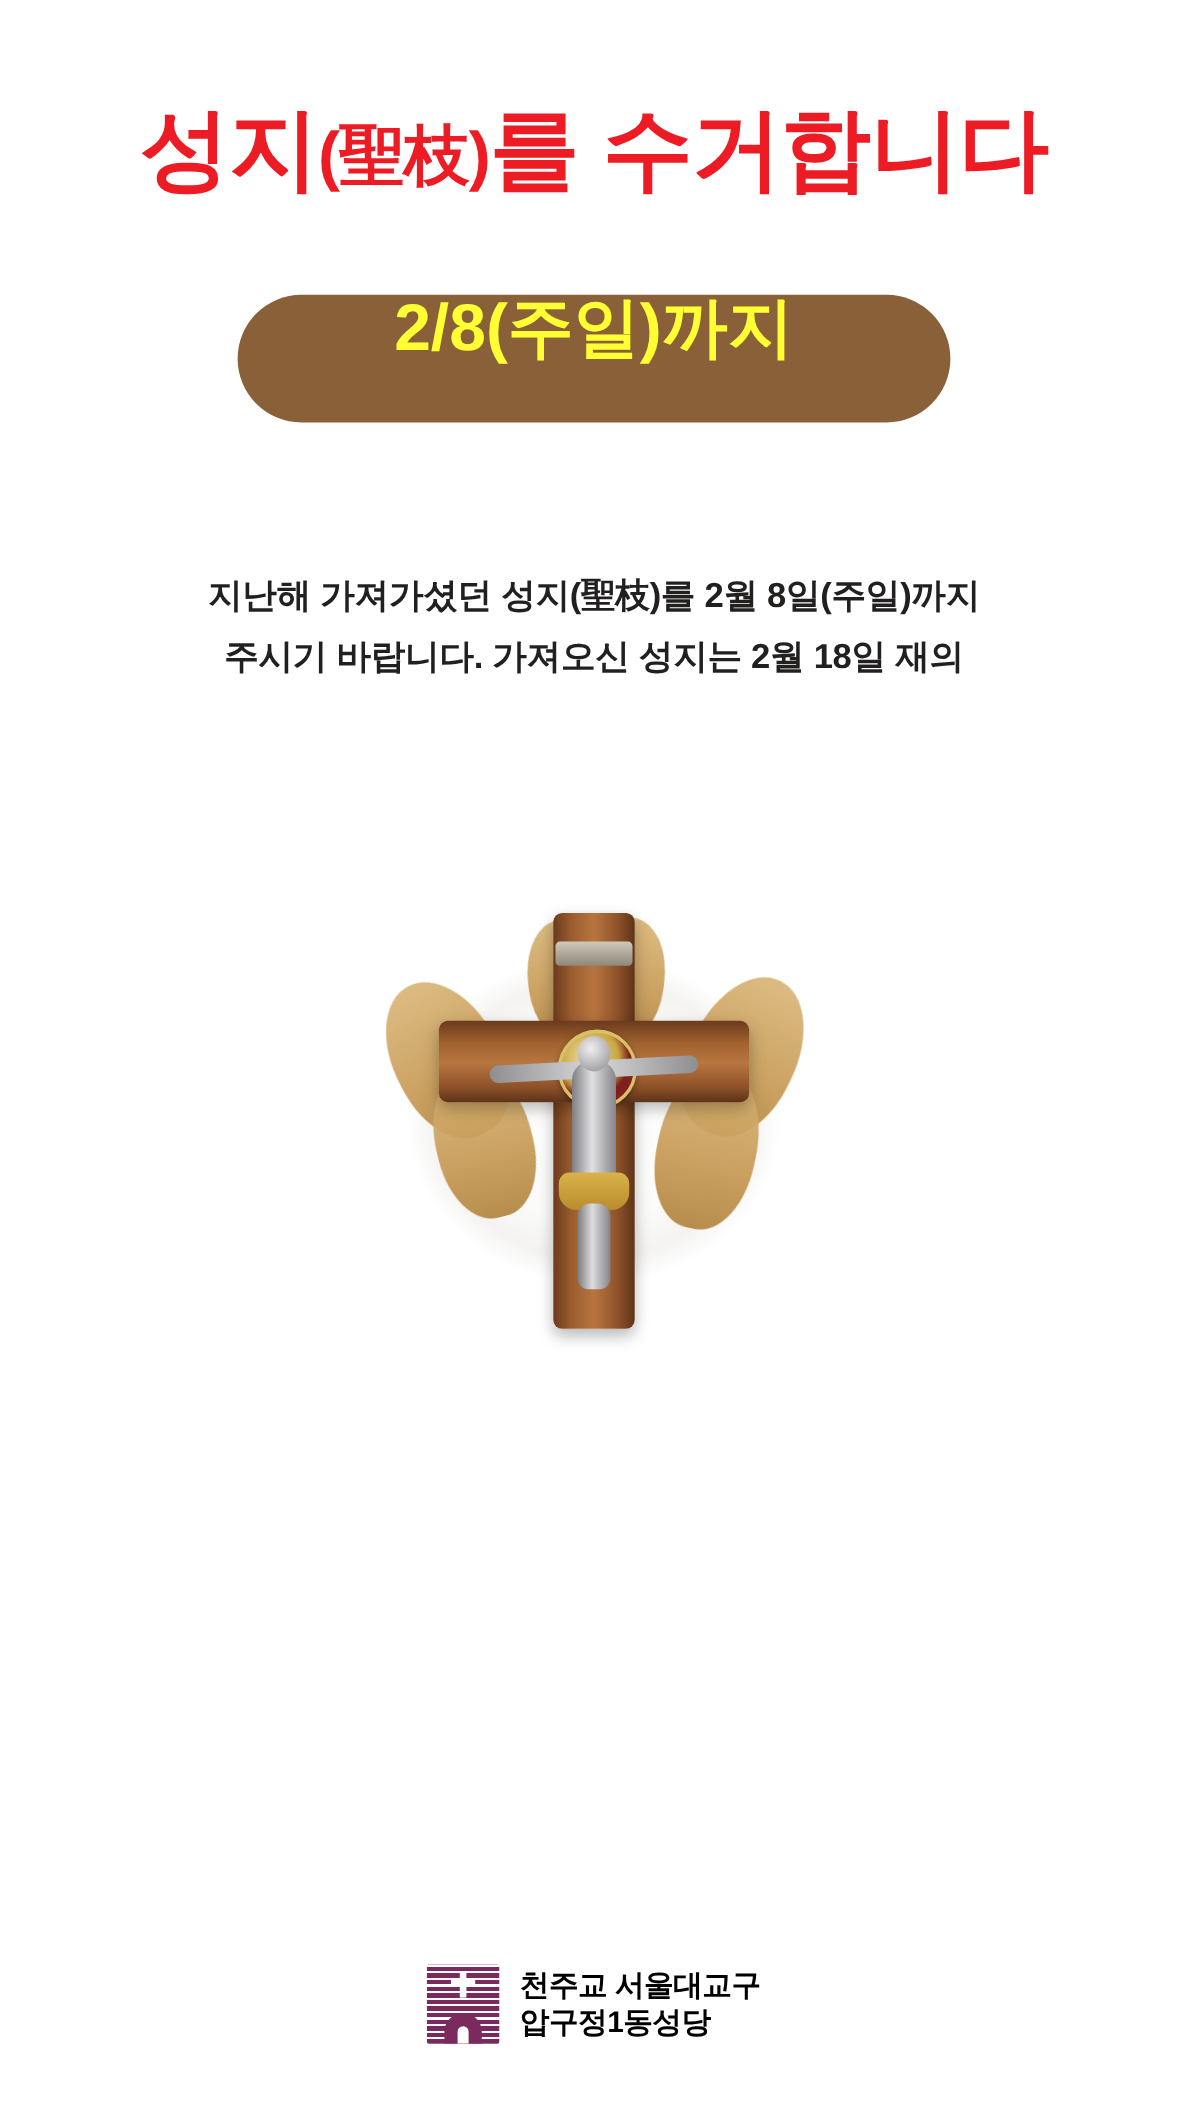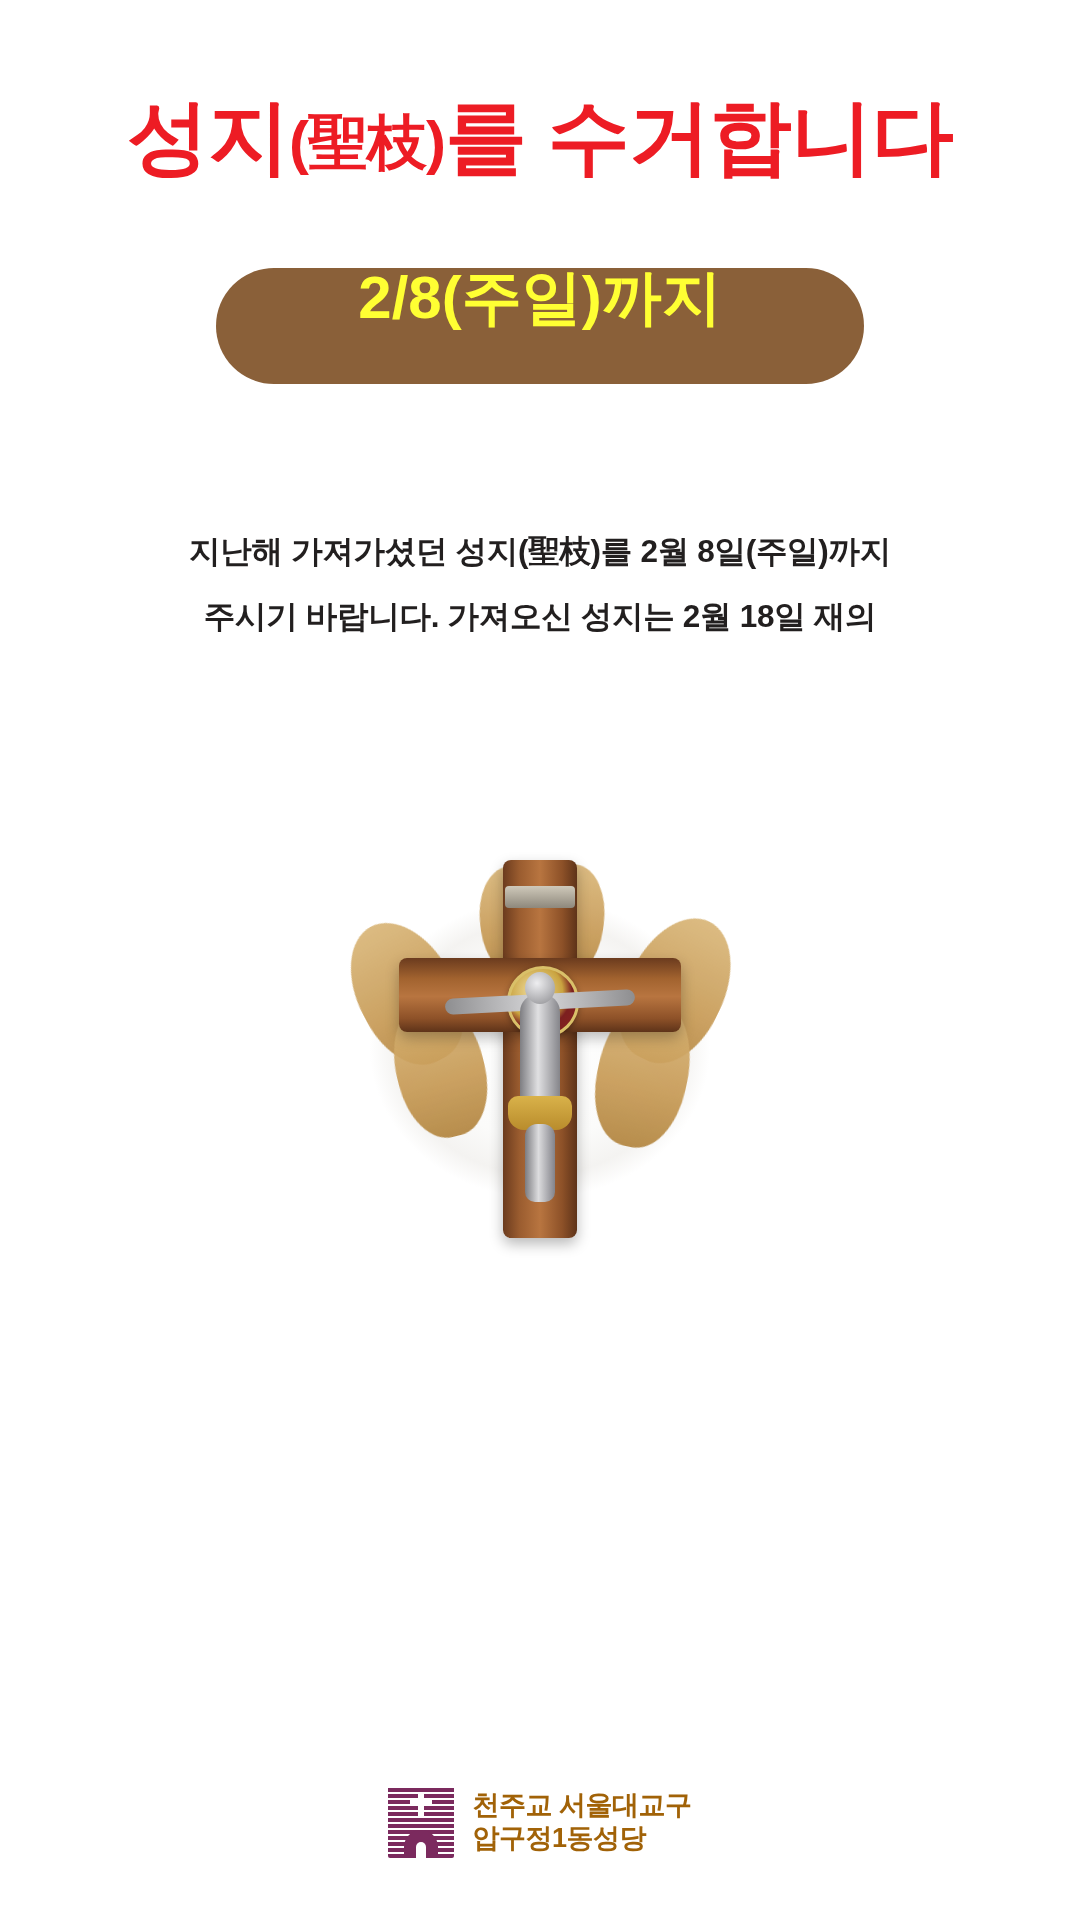--- a/index.html
+++ b/index.html
@@ -64,21 +64,21 @@
   .body-text {
     margin-top: 128px;
     width: 740px;
     text-align: center;
     color: #221f1f;
     font-size: 31.5px;
     font-weight: 600;
     line-height: 1.62;
     letter-spacing: -0.3px;
   }
-  .body-text p { margin: 14px; }
+  .body-text p { margin: 4px; }
 
   
   .image-area {
     margin-top: 182px;
     width: 1080px;
     height: 420px;
     position: relative;
     display: flex;
     align-items: center;
     justify-content: center;
@@ -237,21 +237,21 @@
   }
   .logo-mark .lm-door {
     position: absolute; left: 50%; bottom: 0; width: 10px; height: 16px;
     margin-left: -5px; background: #ffffff; border-radius: 5px 5px 0 0;
   }
   .logo-text {
     display: flex;
     flex-direction: column;
     justify-content: center;
     gap: 4px;
-    color: #a16207;
+    color: #000000;
   }
   .logo-text div {
     font-size: 27px;
     font-weight: 700;
     letter-spacing: -0.5px;
     line-height: 1.08;
     white-space: nowrap;
   }
 </style>
 </head>

